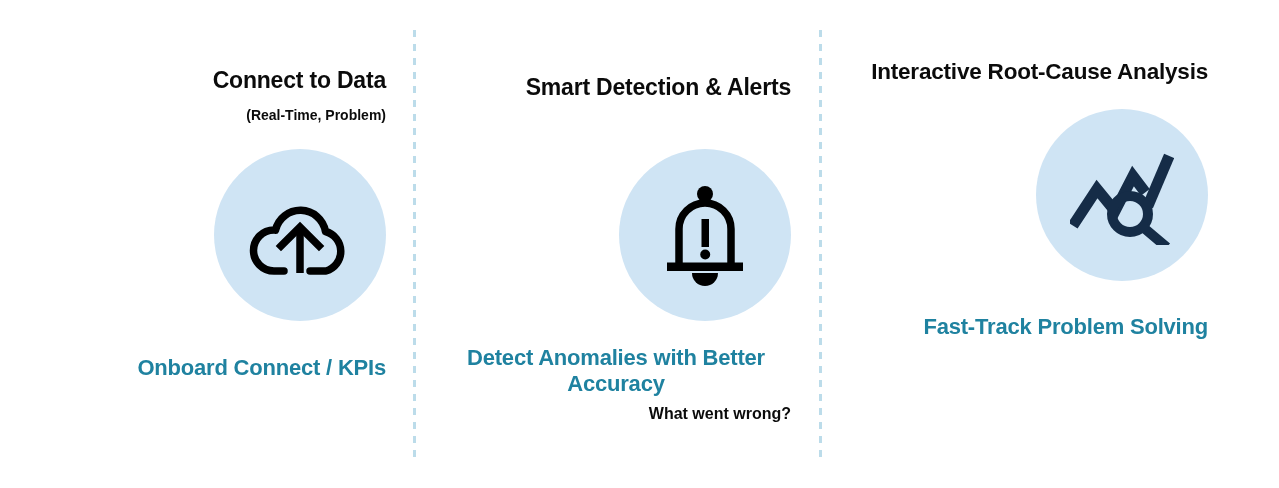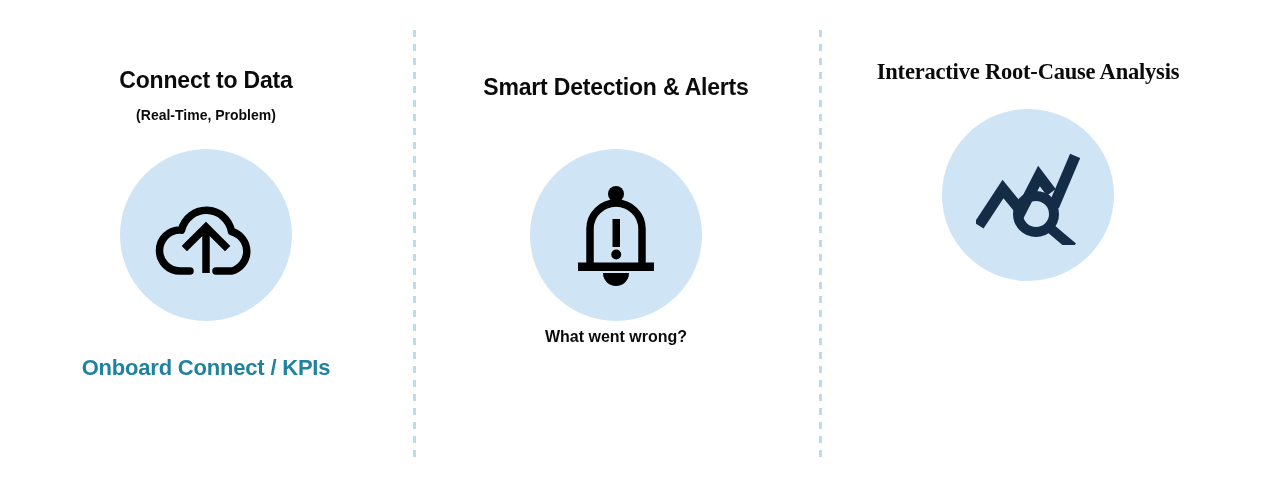--- a/index.html
+++ b/index.html
@@ -36,38 +36,38 @@
   .divider-1 { left: 413px; }
   .divider-2 { left: 819px; }
 
   
   .col {
     position: absolute;
     top: 0;
     height: 488px;
     display: flex;
     flex-direction: column;
-    align-items: center;
+    align-items: flex-end;
   }
   .col-1 { left: 26px;  width: 360px; }
   .col-2 { left: 441px; width: 350px; }
   .col-3 { left: 848px; width: 360px; }
 
   .title {
     font-size: 23px;
     font-weight: bold;
     color: #0b0b0b;
     letter-spacing: -0.2px;
     text-align: center;
     line-height: 1.2;
     white-space: nowrap;
   }
   .col-1 .title { margin-top: 67px; }
   .col-2 .title { margin-top: 74px; }
-  .col-3 .title { margin-top: 58px; font-size: 22.5px; font-family: Liberation Serif, serif; }
+  .col-3 .title { margin-top: 58px; font-size: 22.5px; }
 
   .subtitle {
     font-size: 14px;
     font-weight: bold;
     color: #0b0b0b;
     text-align: center;
     margin-top: 12px;
     line-height: 1.2;
     white-space: nowrap;
   }
@@ -155,20 +155,21 @@
           <rect x="8" y="79.5" width="76" height="8.5" fill="#000000"></rect>
 
           <path d="M33 90 A13 13 0 0 0 59 90 Z" fill="#000000"></path>
 
           <rect x="42.5" y="36" width="7.5" height="28" fill="#000000"></rect>
           <circle cx="46.2" cy="71.5" r="5" fill="#000000"></circle>
         </svg>
       </span>
     </div>
 
+    <div class="caption-teal" style="color:#1f82a0">Detect Anomalies with Better Accuracy</div>
     <div class="caption-sub">What went wrong?</div>
   </div>
 
   <div class="col col-3">
     <div class="title">Interactive Root-Cause Analysis</div>
 
     <div class="circle">
       <span>
         <svg width="104" height="100" viewBox="0 0 104 100" fill="none">
 
@@ -176,15 +177,16 @@
 
           <path d="M80 56 L97 16" stroke="#152c47" stroke-width="11" stroke-linecap="square" fill="none"></path>
 
           <circle cx="60" cy="69" r="18" stroke="#152c47" stroke-width="10" fill="none"></circle>
 
           <path d="M74 83 L93 99" stroke="#152c47" stroke-width="10" stroke-linecap="square" fill="none"></path>
         </svg>
       </span>
     </div>
 
+    <div class="caption-teal" style="color:#1f82a0">Fast-Track Problem Solving</div>
   </div>
 
 </div>
 
 </body></html>

